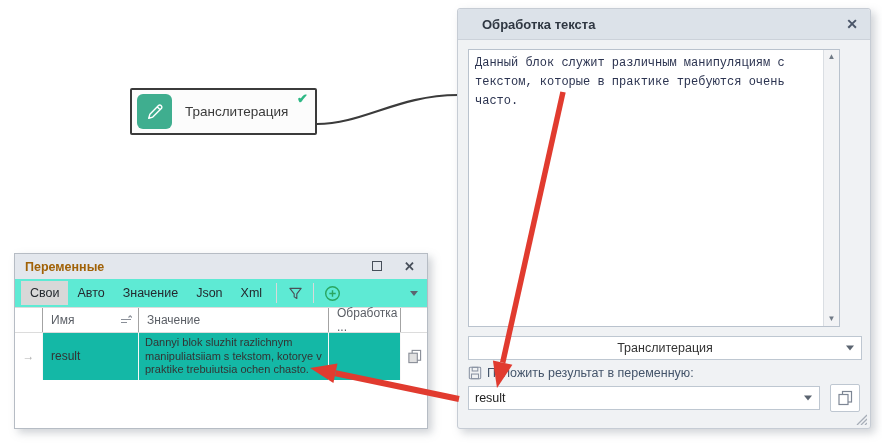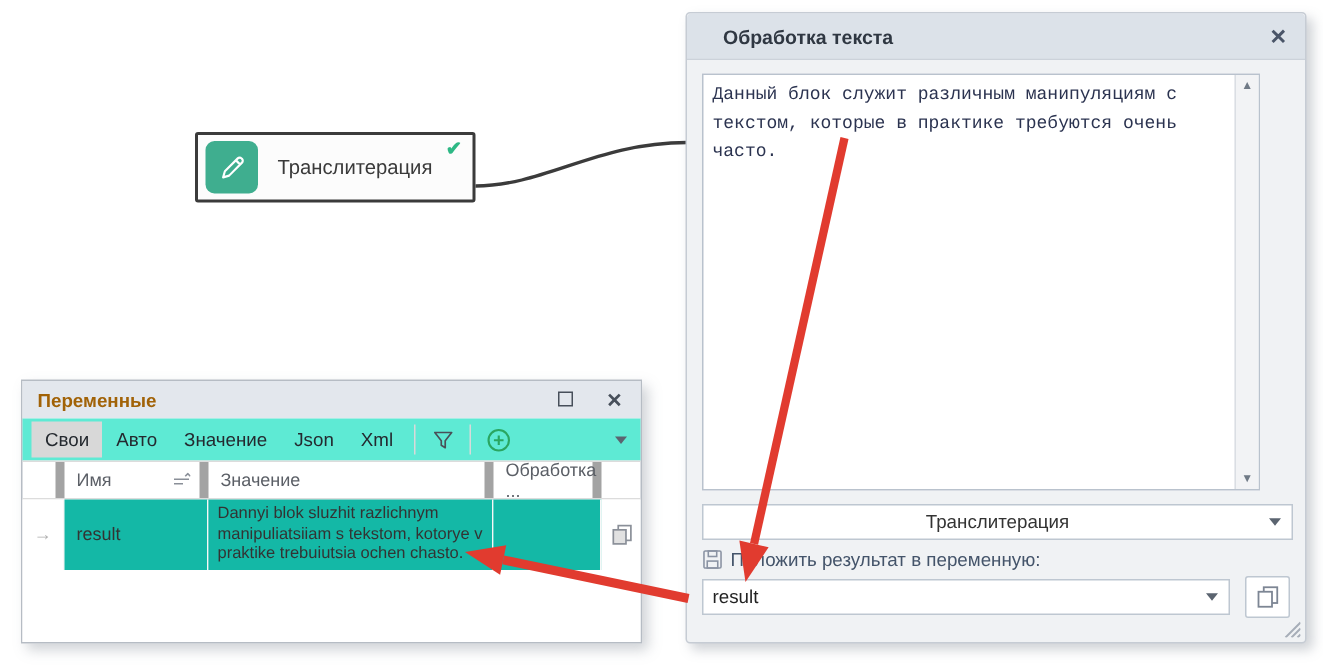--- a/index.html
+++ b/index.html
@@ -72,21 +72,21 @@
   .vw-tab { padding:5px 9px; cursor:default; }
   .vw-tab.active { background:#d8d8d8; }
   .vw-sep { width:1px; height:20px; background:#d9d9d9; margin:0 5px; }
   .vw-toolbtn { width:26px; height:22px; display:flex; align-items:center;
     justify-content:center; }
   .vw-dropcaret { margin-left:auto; margin-right:9px; }
   .vw-header { height:26px; display:flex; border-top:1px solid #dcdcdc;
     border-bottom:1px solid #dcdcdc; color:#5b5f66; font-size:12px;
     align-items:stretch; flex:none; }
   .vw-hcell { display:flex; align-items:center; padding-left:8px;
-    border-right:6px solid #a3a3a3; }
+    border-right:1px solid #a3a3a3; }
   .col-gutter { width:28px; flex:none; padding-left:0; }
   .col-name { width:96px; flex:none; }
   .col-value { width:190px; flex:none; }
   .col-value2 { width:72px; flex:none; }
   .col-last { flex:1; border-right:none; }
   .sort-icon { margin-left:auto; margin-right:6px; }
   .vw-row { display:flex; font-size:12px; color:#333; align-items:stretch; flex:none; }
   .vw-cell { border-right:1px solid #f7f7f7; display:flex; align-items:center; }
   .cell-gray { background:#14b8a6; }
   .cell-gutter { width:28px; flex:none; justify-content:center; color:#b0b0b0;

